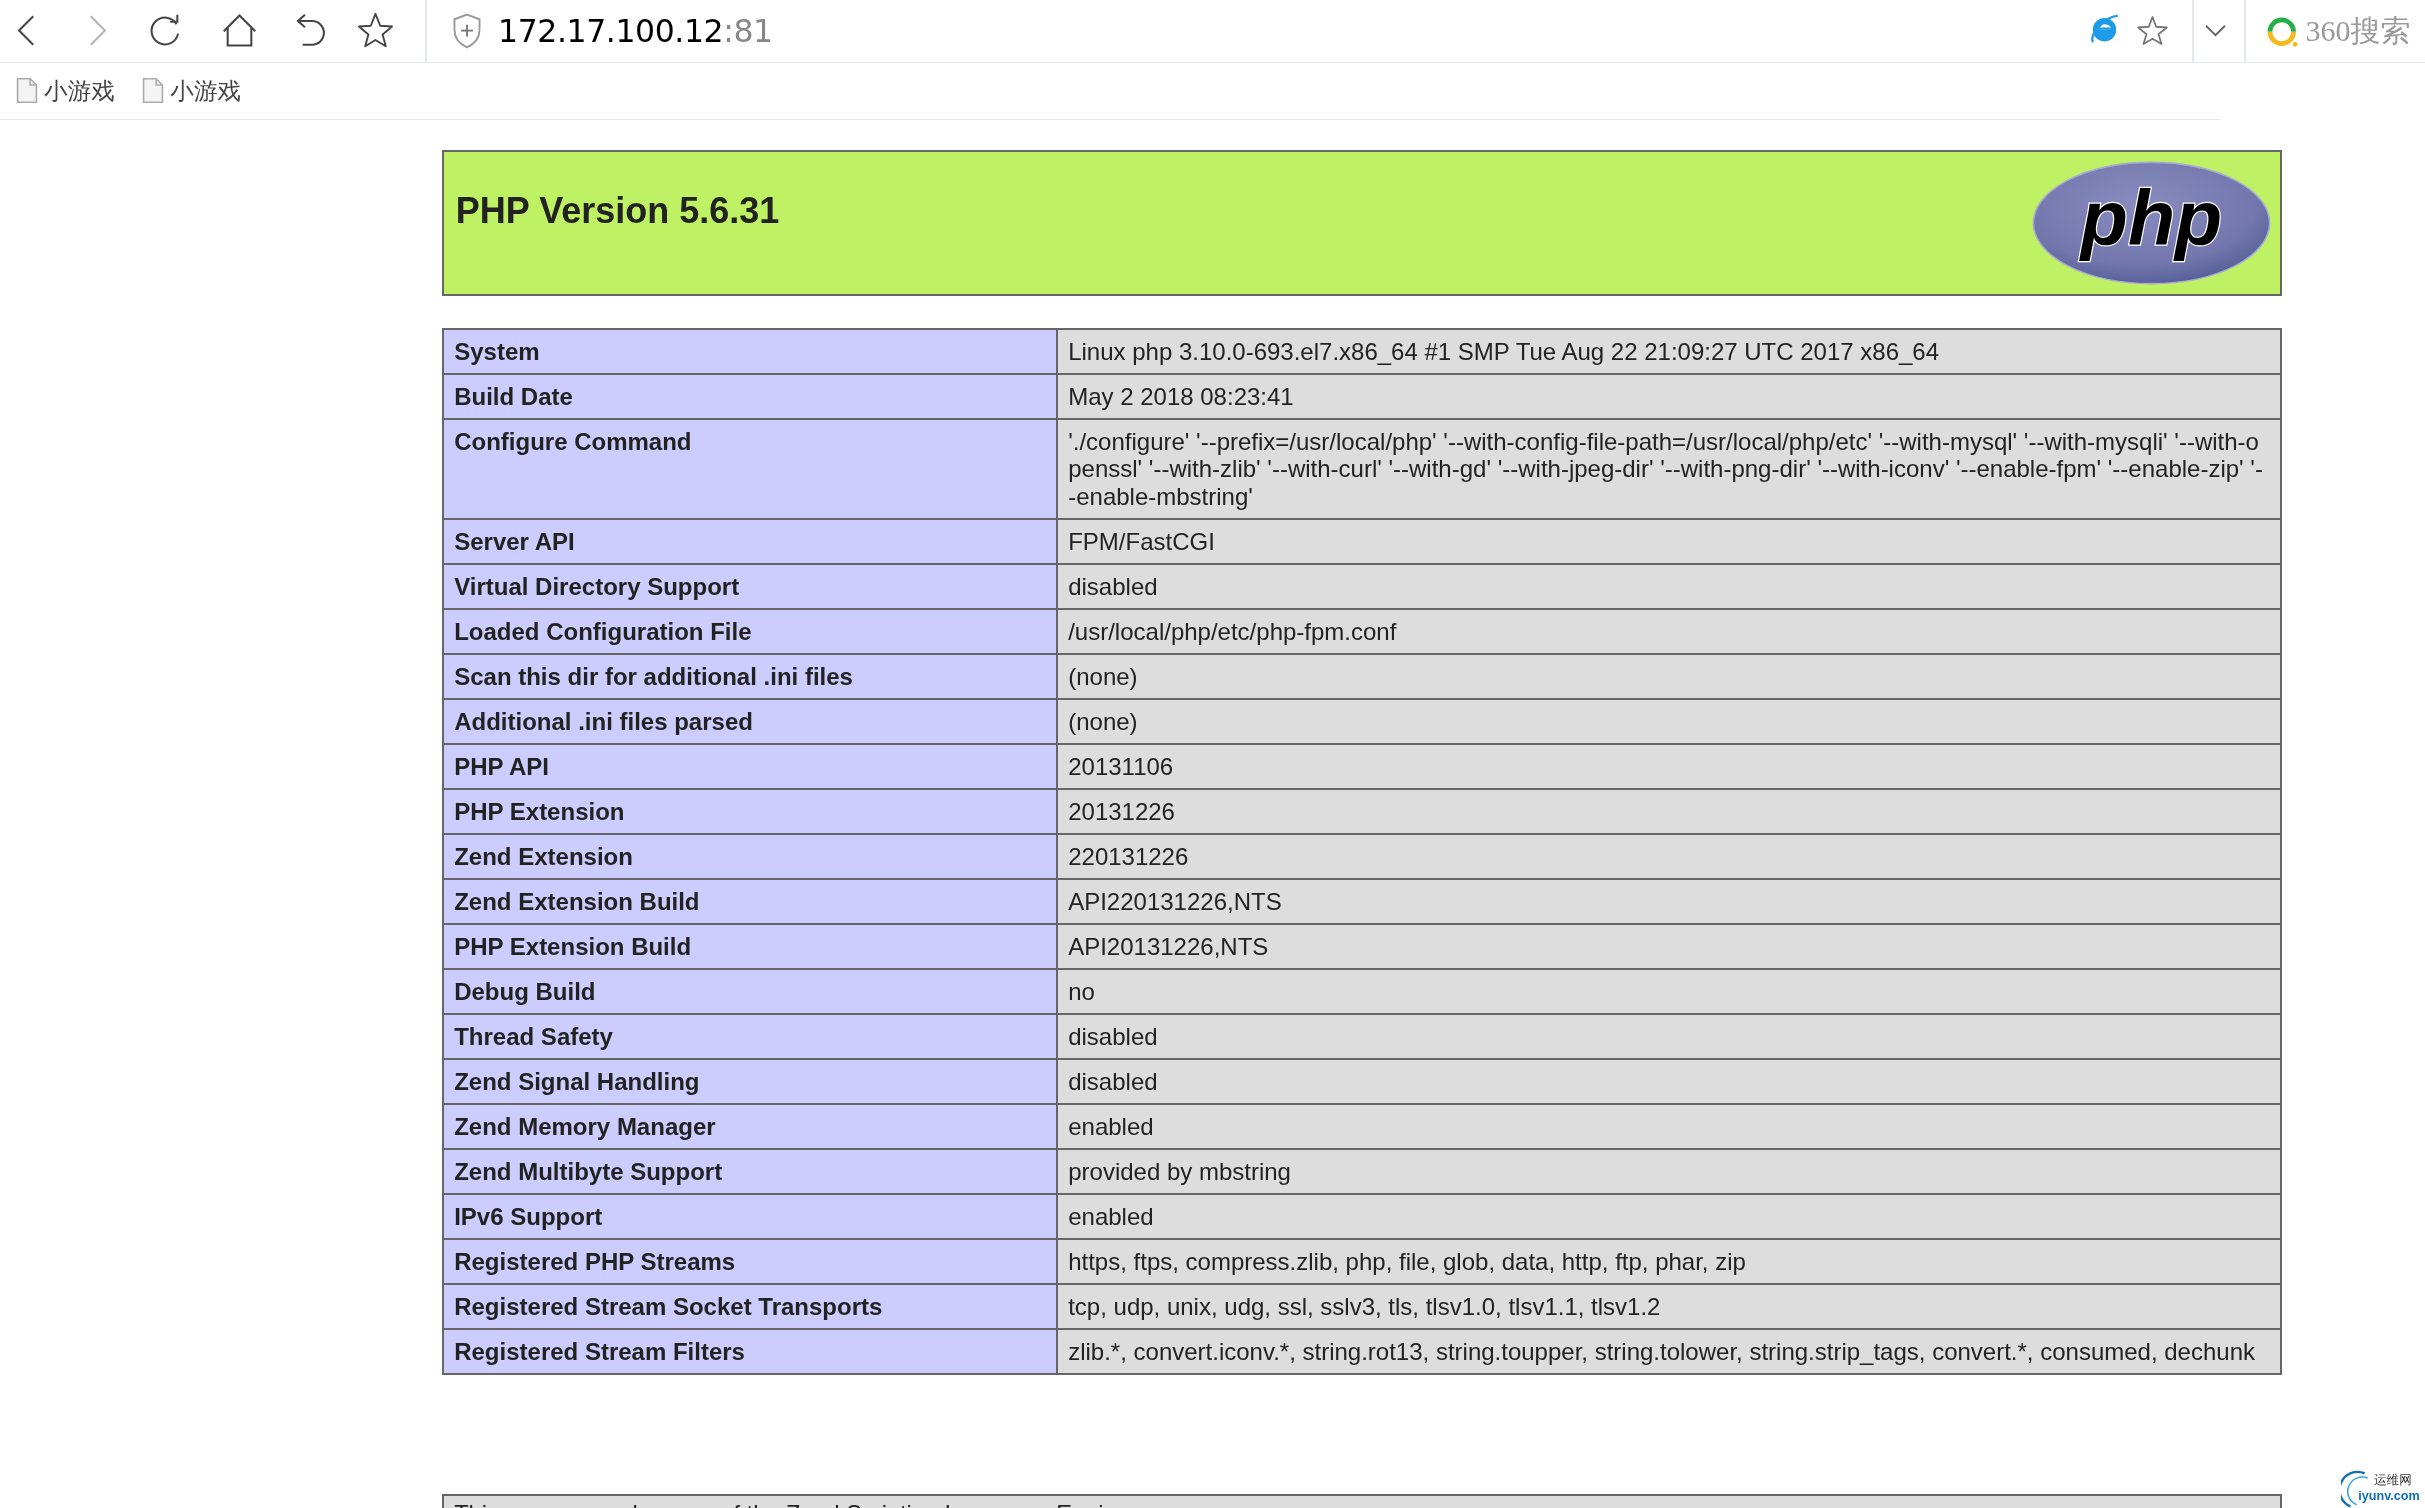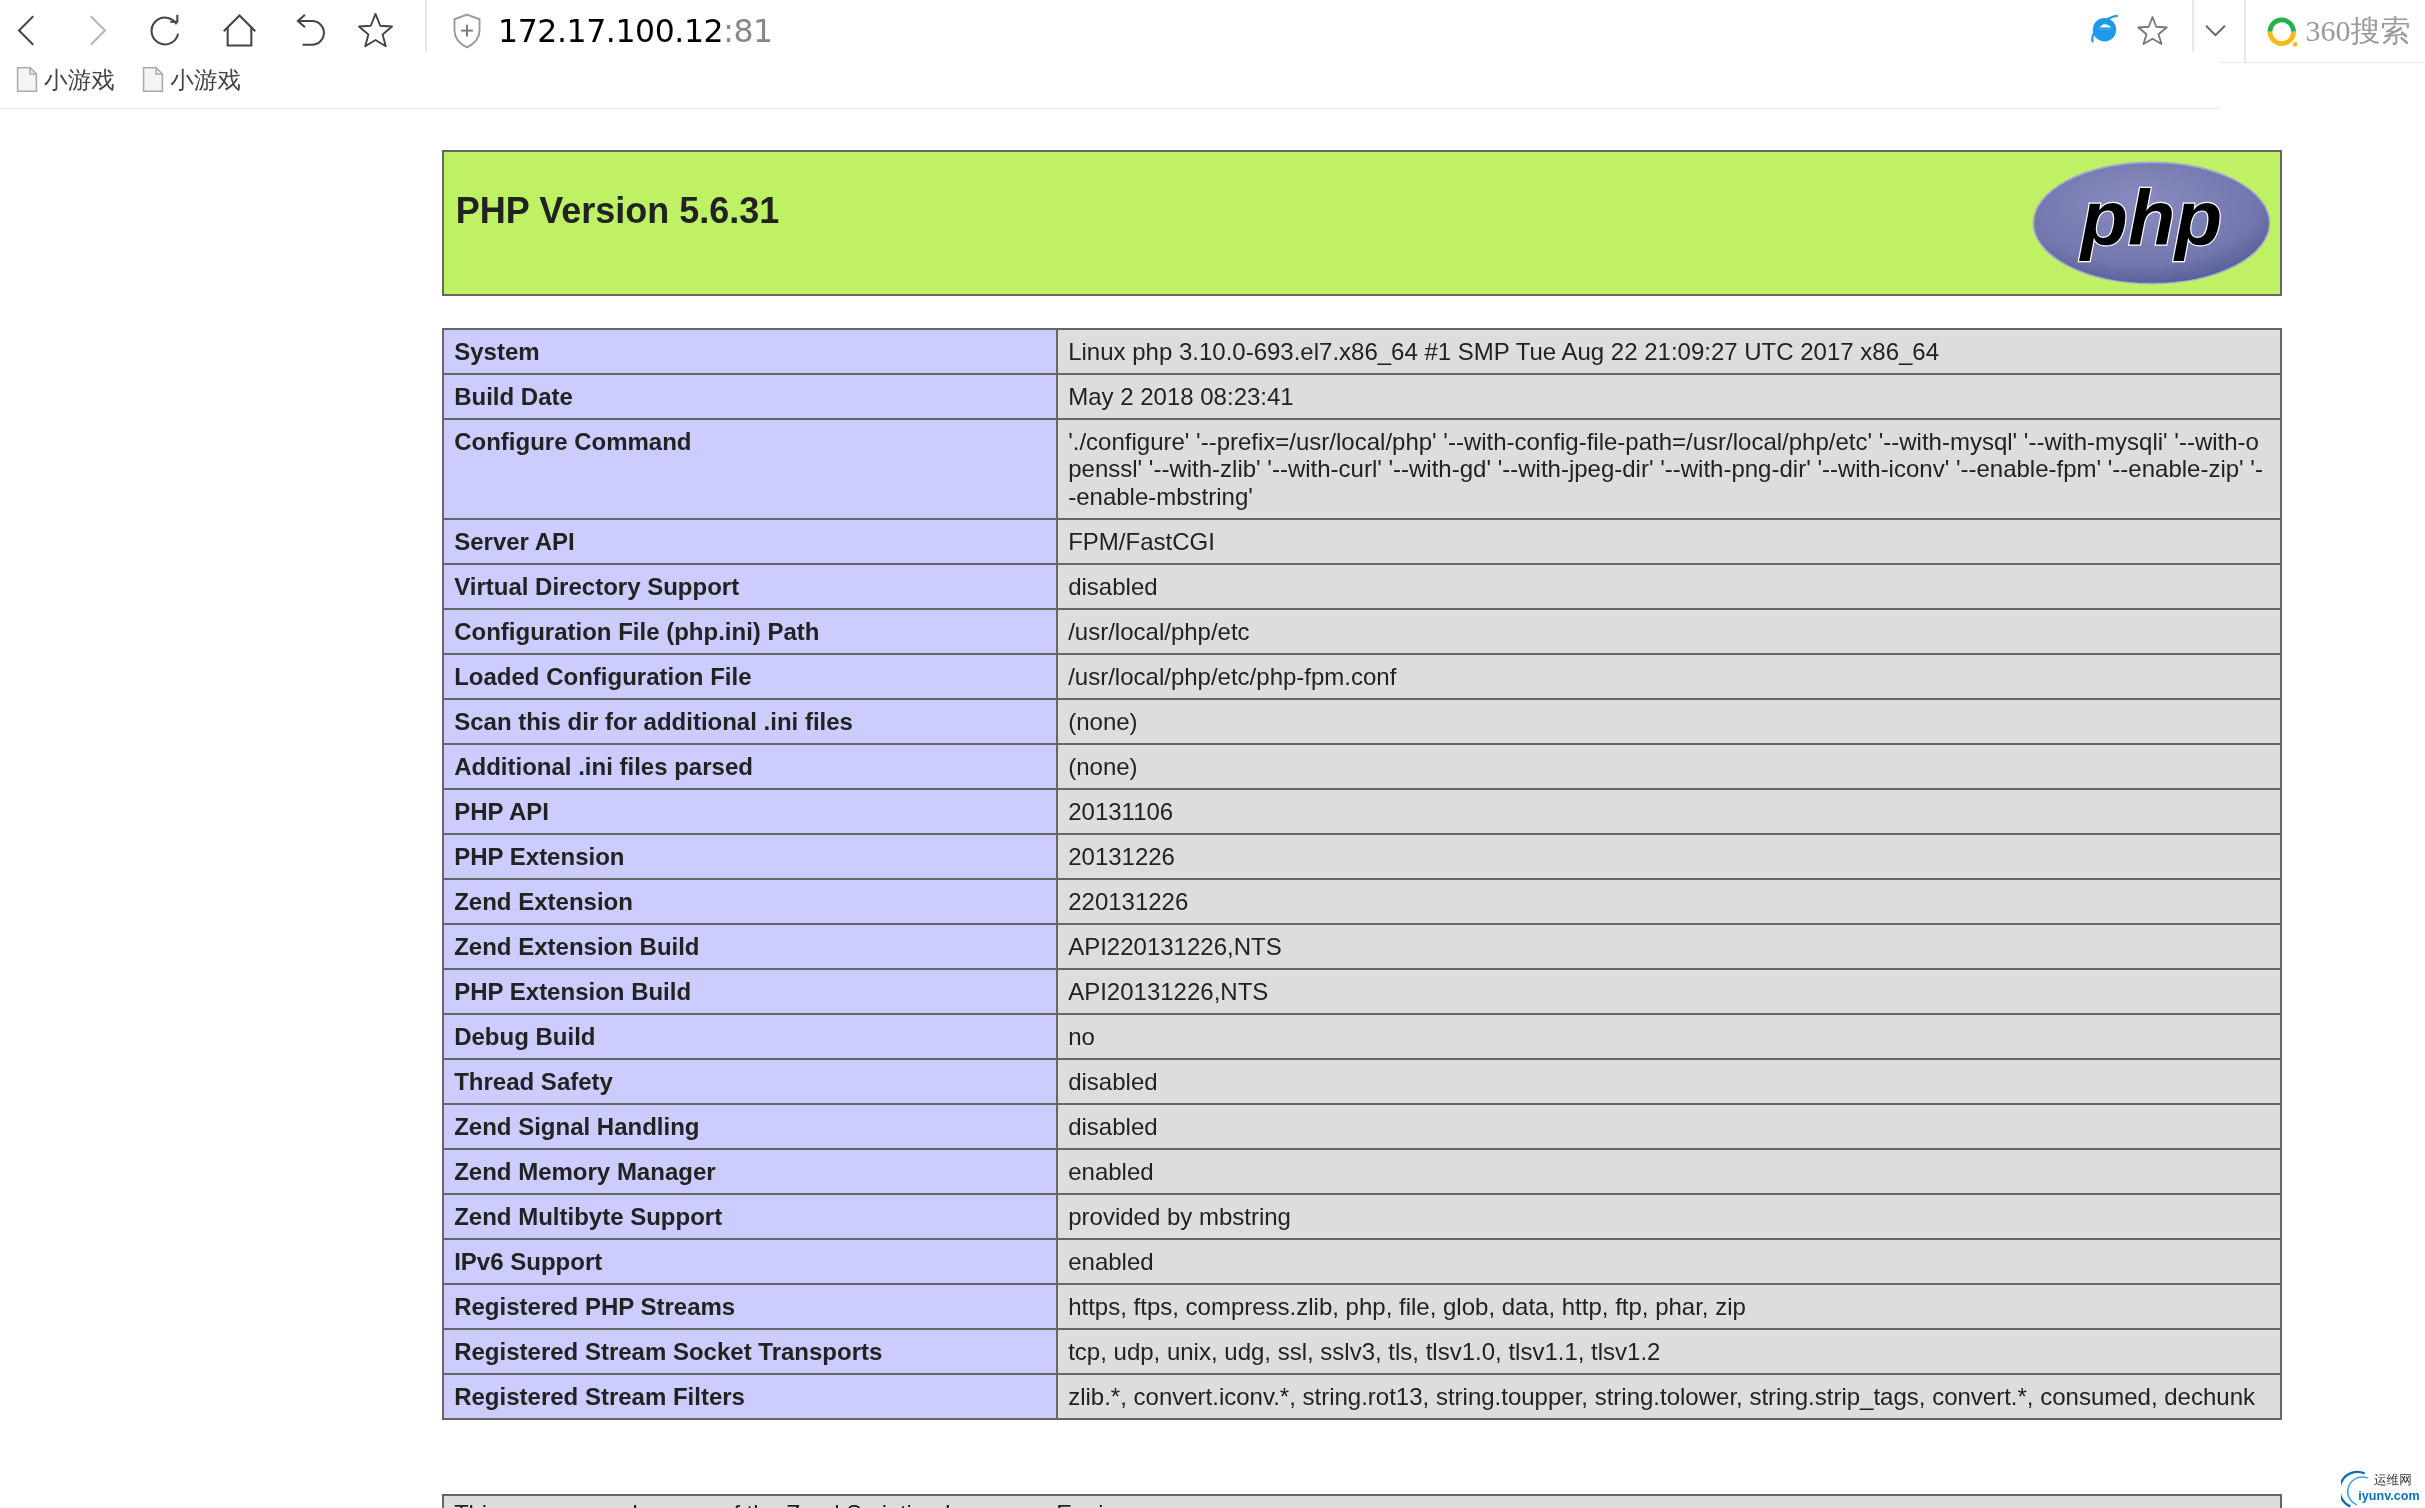--- a/index.html
+++ b/index.html
@@ -15,21 +15,21 @@
   .address { position: absolute; left: 498px; top: 7.9px; height: 46px; line-height: 46px; font-size: 31.5px; font-family: "DejaVu Sans", "Liberation Sans", sans-serif; color: #000; letter-spacing: -0.4px; cursor: text; }
   .address .port { color: #888888; }
   .ie-icon { position: absolute; left: 2088px; top: 11px; width: 33px; height: 36px; }
   .fav-star { position: absolute; left: 2133px; top: 9.5px; width: 39px; height: 41px; }
   .dropdown-btn { position: absolute; left: 2195px; top: 9.5px; width: 41px; height: 41px; }
   .search-engine { position: absolute; left: 2236px; top: 0; height: 63px; display: flex; align-items: center; padding-left: 30px; cursor: pointer; }
   .search-engine .circle { width: 31.5px; height: 31.5px; position: relative; margin-right: 7.9px; }
   .search-engine .label { font-size: 30px; color: #9a9a9a; font-family: Liberation Serif, serif; }
 
   
-  .bookmarks { position: absolute; left: 0; top: 52px; width: 2220px; height: 57px; border-bottom: 1.6px solid #e4e7eb; background: #fff; padding-left: 44px; }
+  .bookmarks { position: absolute; left: 0; top: 63px; width: 2220px; height: 57px; border-bottom: 1.6px solid #e4e7eb; background: #fff; padding-left: 44px; }
   .bm { position: absolute; top: 9.5px; height: 36px; display: flex; align-items: center; cursor: pointer; }
   .bm svg { width: 22px; height: 27px; margin-right: 6.3px; }
   .bm span { font-size: 23.6px; color: #444; font-family: "DejaVu Sans", sans-serif; }
 
   
   .phpinfo-header { position: absolute; left: 442px; top: 150px; width: 1840px; height: 146px; background: #bef264; border: 2.4px solid #666666; }
   .phpinfo-header h1 { position: absolute; left: 11.8px; top: 38px; font-size: 36px; font-weight: bold; color: #222222; font-family: "Liberation Sans", sans-serif; }
   .php-logo { position: absolute; right: 7.9px; top: 7.9px; width: 241px; height: 126px; }
 
   table.info { position: absolute; left: 442px; top: 328px; width: 1840px; border-collapse: collapse; font-family: "Liberation Sans", sans-serif; }
@@ -164,24 +164,20 @@
       </tr>
       <tr>
         <td class="e">Server API</td>
         <td class="v">FPM/FastCGI</td>
       </tr>
       <tr>
         <td class="e">Virtual Directory Support</td>
         <td class="v">disabled</td>
       </tr>
       <tr>
-        <td class="e">Configuration File (php.ini) Path</td>
-        <td class="v">/usr/local/php/etc</td>
-      </tr>
-      <tr>
         <td class="e">Loaded Configuration File</td>
         <td class="v">/usr/local/php/etc/php-fpm.conf</td>
       </tr>
       <tr>
         <td class="e">Scan this dir for additional .ini files</td>
         <td class="v">(none)</td>
       </tr>
       <tr>
         <td class="e">Additional .ini files parsed</td>
         <td class="v">(none)</td>

